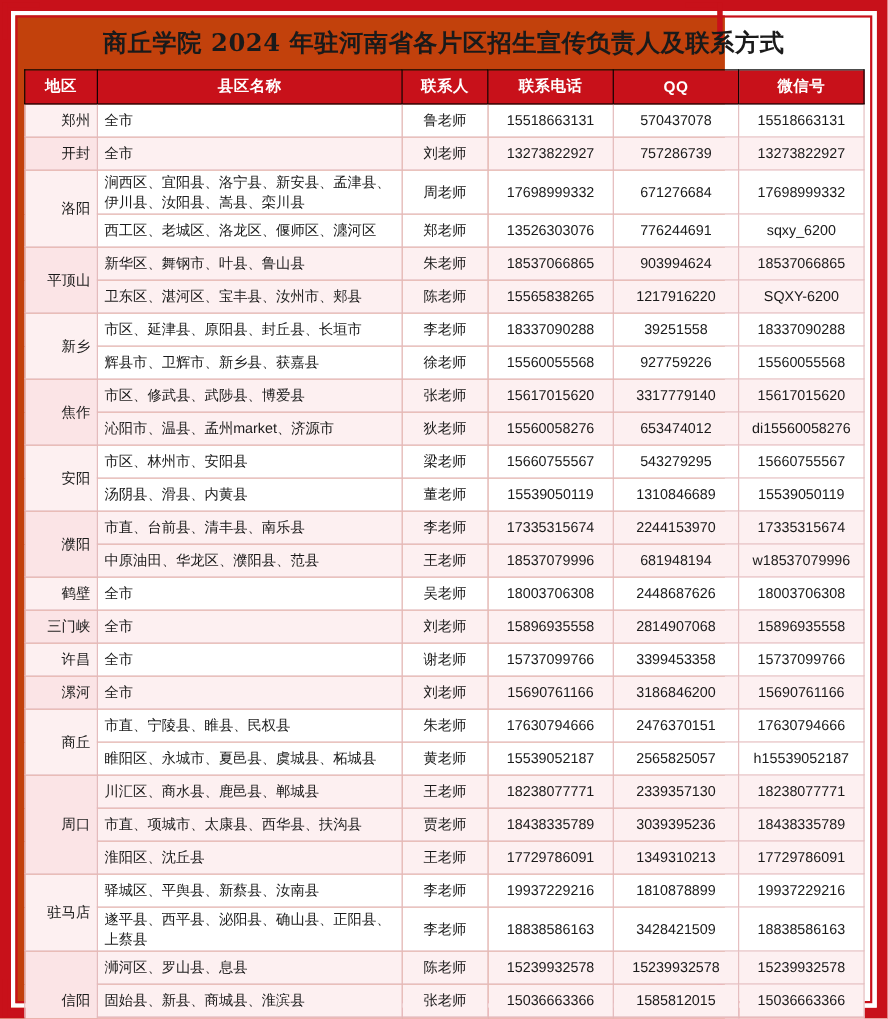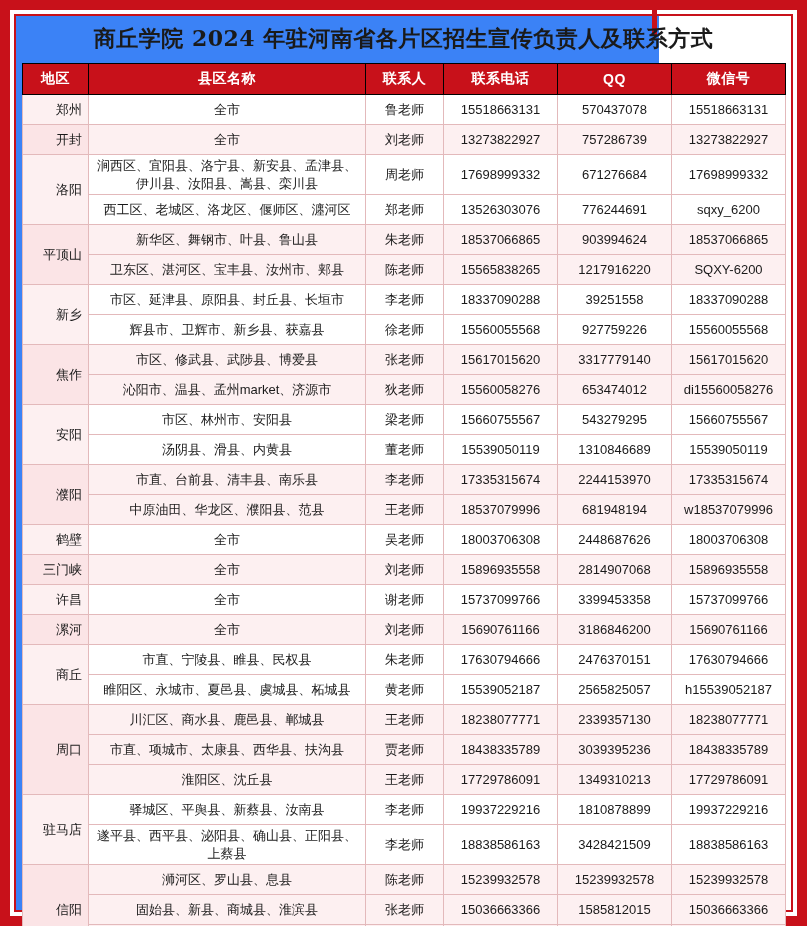--- a/index.html
+++ b/index.html
@@ -10,21 +10,21 @@
   body {
     width: 807px;
     height: 926px;
     font-family: "Liberation Sans", "DejaVu Sans", sans-serif;
     overflow: hidden;
   }
   .page {
     position: relative;
     width: 659px;
     height: 926px;
-    background: #3b82f6;
+    background: #c2410c;
     box-sizing: border-box;
   }
   .frame-red {
     position: absolute;
     left: 0; top: 0;
     width: 807px; height: 926px;
     box-sizing: border-box;
     border: 10px solid #c8111a;
     pointer-events: none;
   }
@@ -113,21 +113,21 @@
   }
   table.contact-table tr.alt td {
     background: #fdf0f1;
   }
   td.region {
     text-align: right;
     font-weight: normal;
     background: #fdf0f1 !important;
   }
   tr.alt td.region { background: #fbe4e6 !important; }
-  td.county { text-align: center; }
+  td.county { text-align: left; }
   td.person, td.phone, td.qq, td.wechat {
     text-align: center;
   }
   .col-region { width: 66px; }
   .col-county { width: 277px; }
   .col-person { width: 78px; }
   .col-phone  { width: 114px; }
   .col-qq     { width: 114px; }
   .col-wechat { width: 114px; }
 </style>

